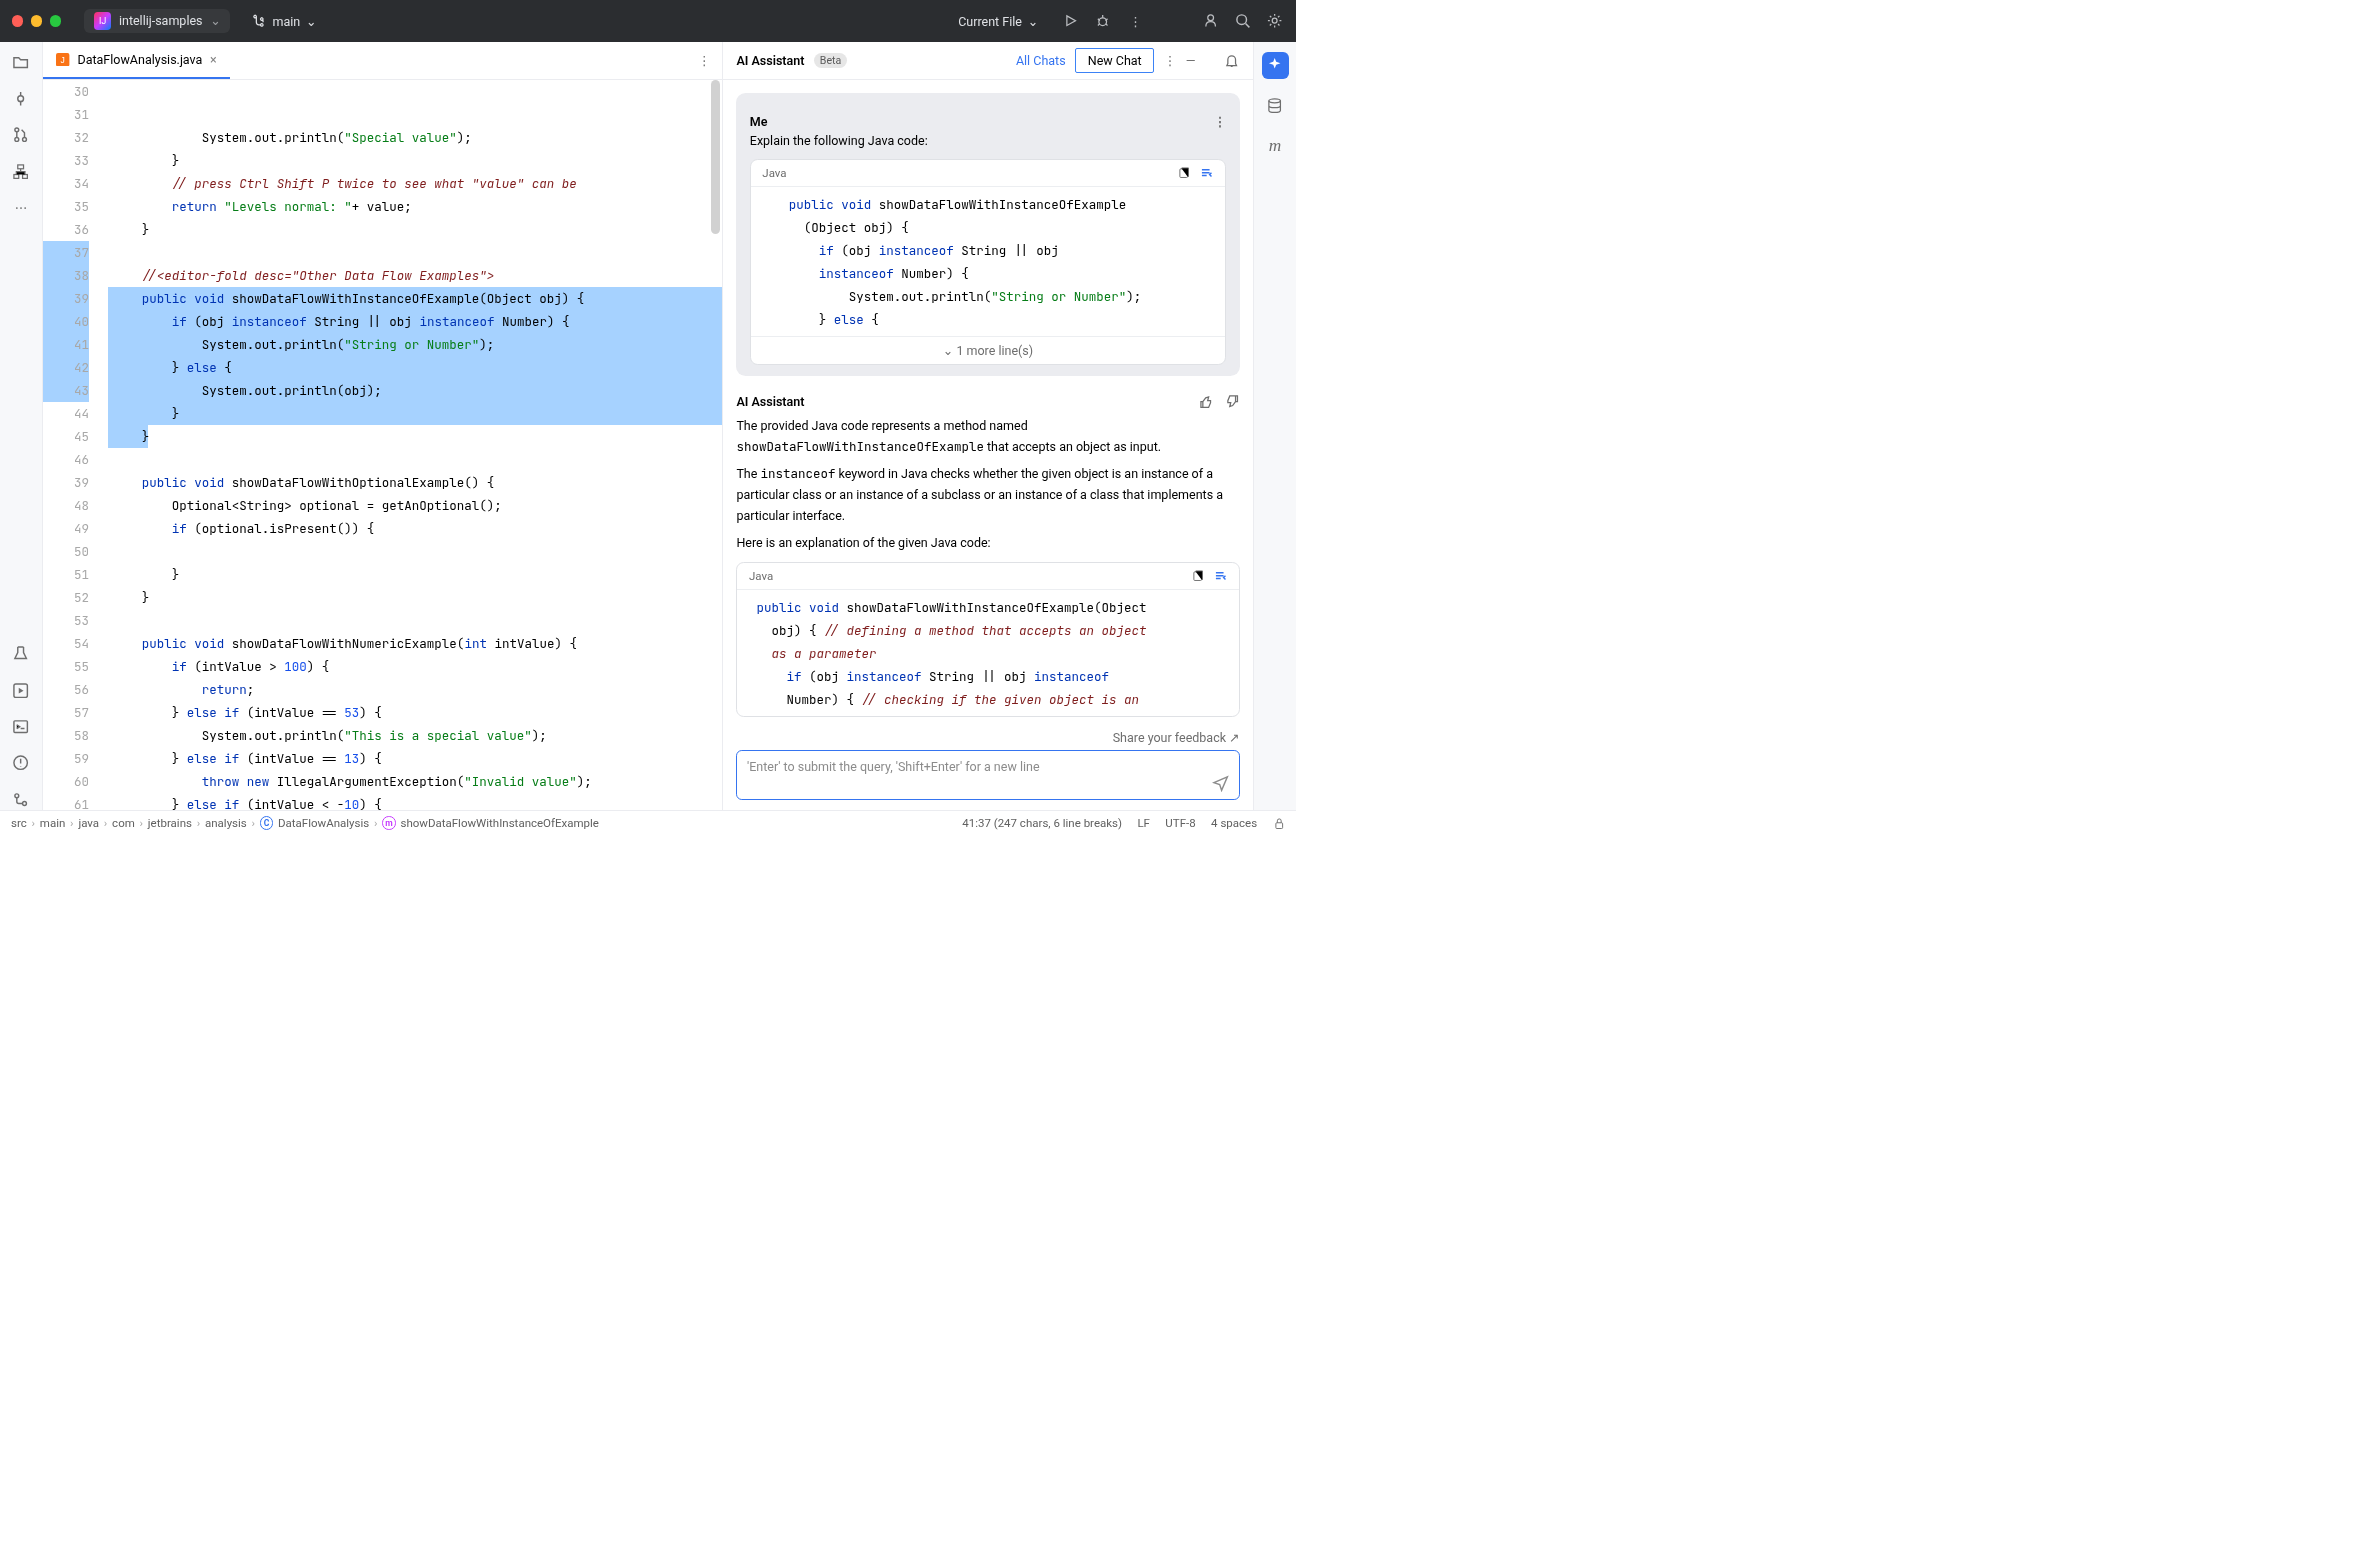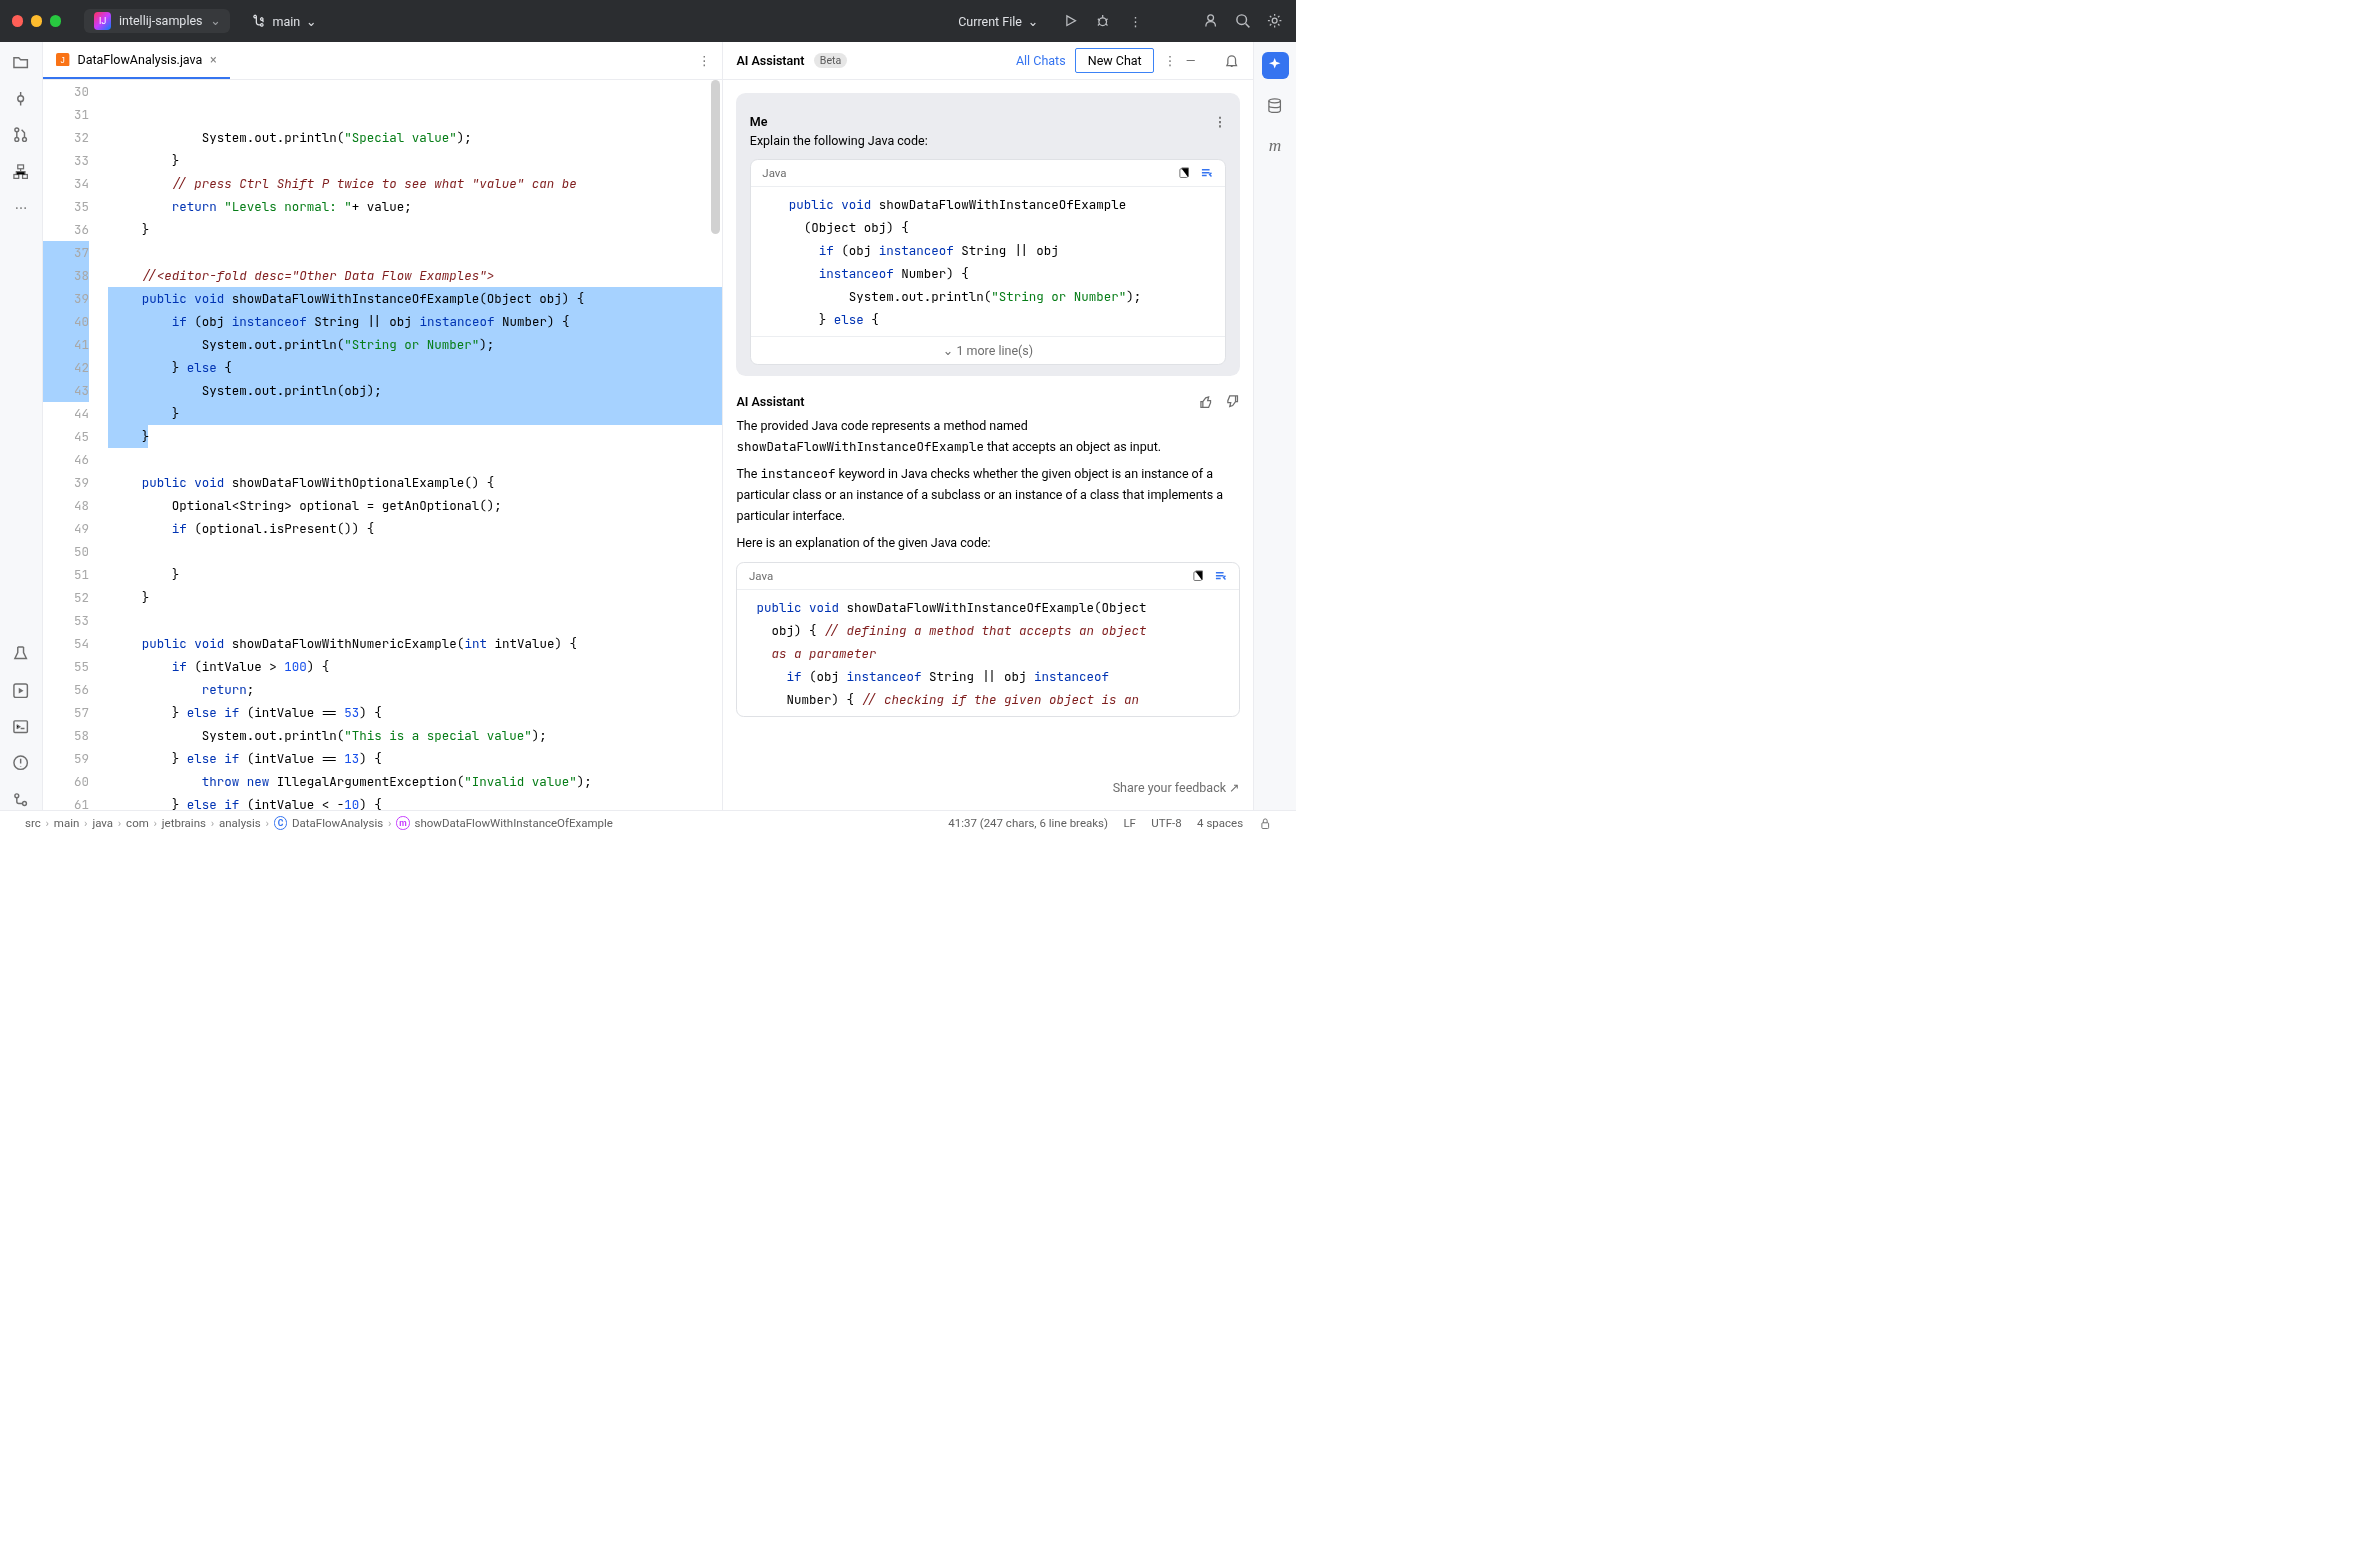--- a/index.html
+++ b/index.html
@@ -110,21 +110,21 @@
 .assist-text { margin-top:5.8px; line-height:21px; color:#000;}
 .mono { font-family:"JetBrains Mono",Menlo,monospace; }
 
 .ai-footer { padding:0 13.4px 9.6px;}
 .share-row { display:flex; justify-content:flex-end; padding:5.8px 0; color:#6e6e6e; font-size:12.5px;}
 .share-row span{cursor:pointer;}
 .ai-input { border:1.9px solid #3574f0; border-radius:5.8px; padding:7.7px 38px 19px 9.6px; position:relative; color:#8c8c8c; min-height:50px;}
 .send-arrow { position:absolute; right:9.6px; bottom:7.7px; color:#8c8c8c;}
 
 
-.statusbar { height:25px; border-top:1px solid #ebecf0; display:flex; align-items:center; padding:0 25px; font-size:11.5px; color:#616161; gap:9px;}
+.statusbar { height:25px; border-top:1px solid #ebecf0; display:flex; align-items:center; padding:0 11px; font-size:11.5px; color:#616161; gap:9px;}
 .crumb { display:flex; align-items:center; gap:4.8px;}
 .crumb-sep { color:#aaa; }
 .crumb-icon { width:13.4px; height:13.4px; display:inline-flex; align-items:center; justify-content:center; border-radius:50%;}
 .crumb-c { border:1.4px solid #3574f0; color:#3574f0; font-size:8.6px; font-weight:bold;}
 .crumb-m { border:1.4px solid #c73cff; color:#c73cff; font-size:8.6px; font-weight:bold;}
 .sb-right { margin-left:auto; display:flex; gap:15.4px; align-items:center;}
 
 svg { display:block; }
 </style>
 </head>
@@ -397,20 +397,28 @@
   as a parameter</span>
     <span class="kw">if</span> (obj <span class="kw">instanceof</span> String || obj <span class="kw">instanceof</span>
     Number) { <span class="cmt">// checking if the given object is an</span></div>
           </div>
         </div>
       </div>
       <div class="ai-footer">
         <div class="share-row">
             <span>Share your feedback ↗</span>
           </div>
+        <div class="ai-input">
+          <span>'Enter' to submit the query, 'Shift+Enter' for a new line</span>
+          <span class="send-arrow">
+              <svg width="17.3" height="17.3" viewBox="0 0 18 18">
+                <path fill="none" stroke="#8c8c8c" stroke-width="1.5" d="M2 9l14-6-6 14-2-6z"></path>
+              </svg>
+            </span>
+        </div>
       </div>
     </div>
   </div>
 
   <div class="right-tool">
     <div class="icon active">
         <svg width="15.4" height="15.4" viewBox="0 0 16 16">
           <path fill="#fff" d="M8 1l1.5 4L14 6.5 9.5 8 8 12 6.5 8 2 6.5 6.5 5z"></path>
         </svg>
       </div>

